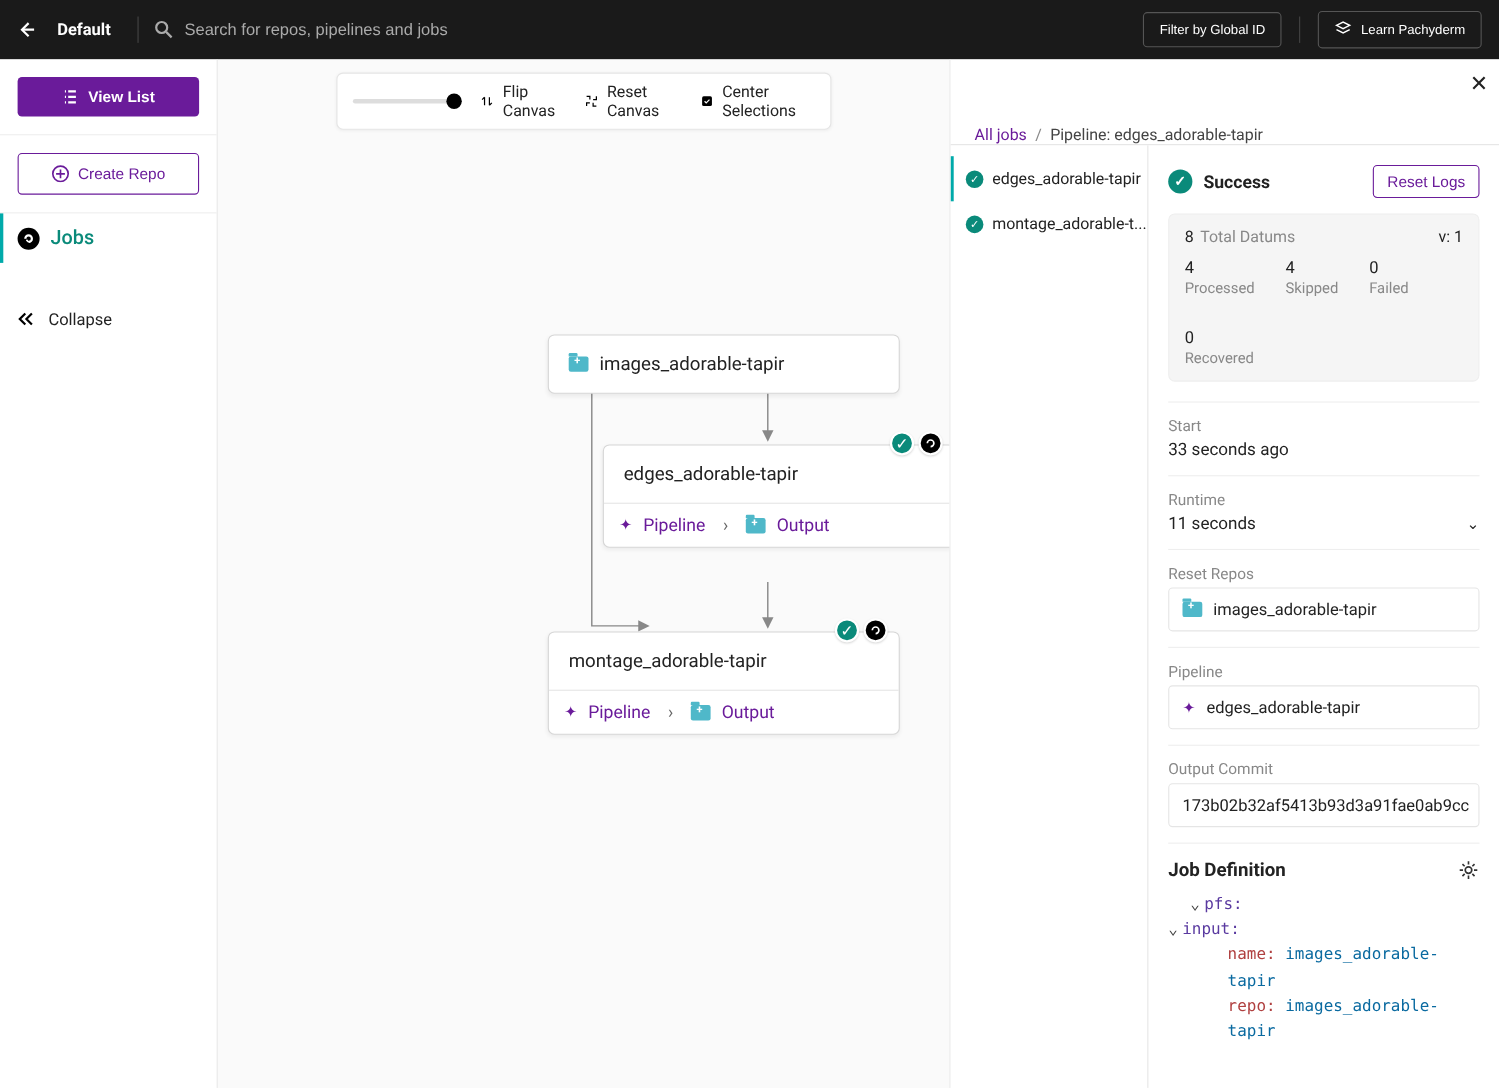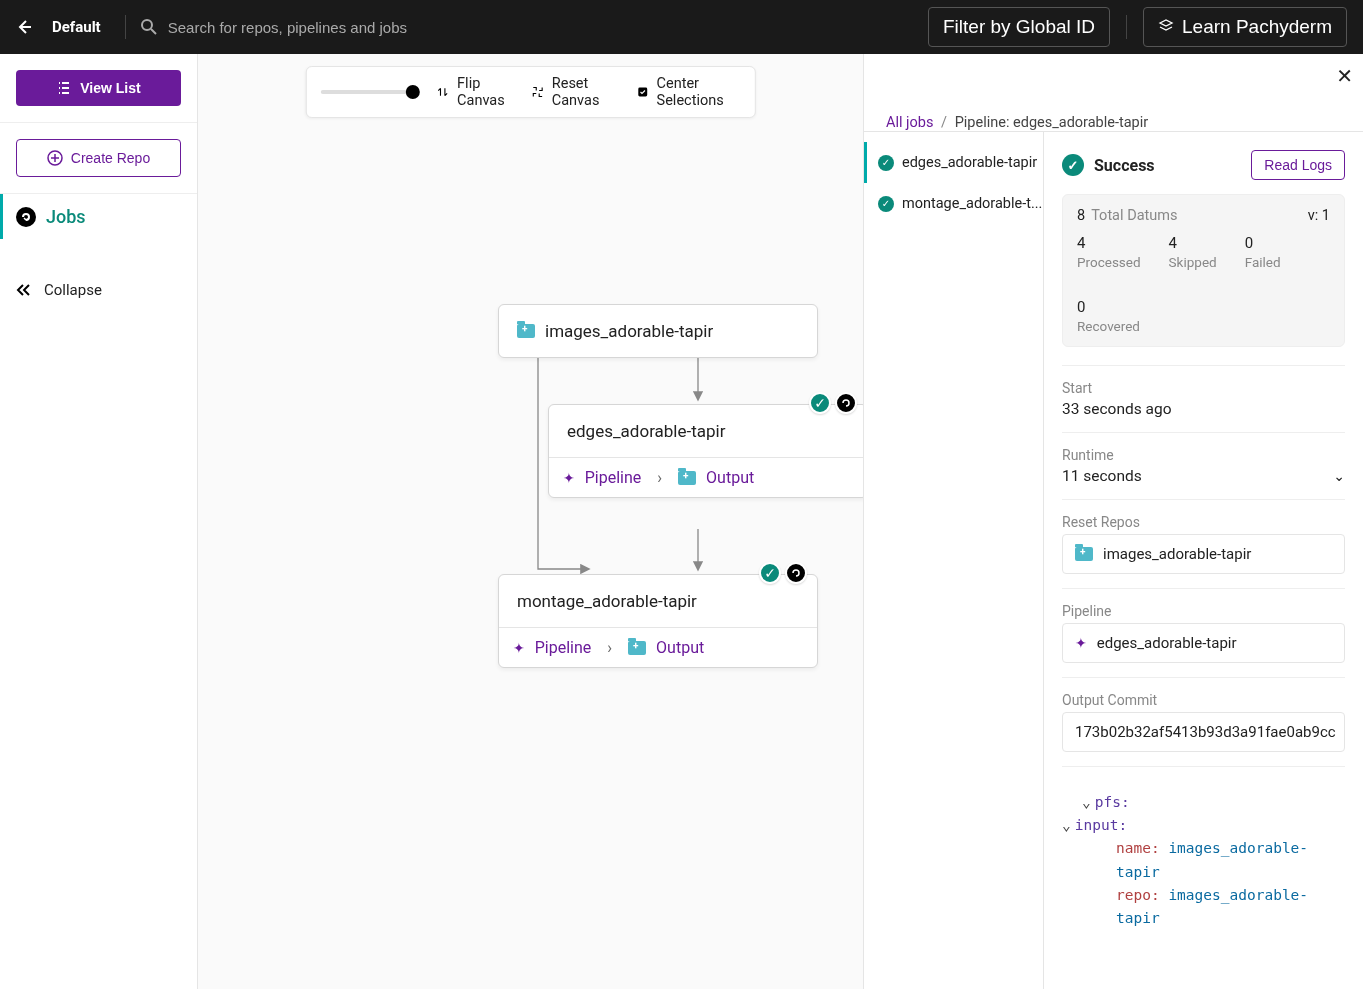--- a/index.html
+++ b/index.html
@@ -4,21 +4,21 @@
 <style>
 * { box-sizing: border-box; margin: 0; padding: 0; }
 body { font-family: -apple-system, BlinkMacSystemFont, "Segoe UI", Roboto, sans-serif; font-size: 14px; color: #222; background: #fafafa; }
 .topbar { background: #1a1a1a; color: #fff; height: 54px; display: flex; align-items: center; padding: 0 16px; }
 .topbar .back { width: 20px; height: 20px; display:flex; align-items:center; cursor:pointer; }
 .topbar .project { font-weight: 700; margin: 0 16px; font-size: 15px;}
 .topbar .vdiv { width: 1px; height: 24px; background: #444; margin: 0 8px; }
 .topbar .search { flex: 1; display:flex; align-items:center; color:#aaa; gap:10px; margin-left:6px;}
 .topbar .search input { background: transparent; border:none; color:#fff; font-size:15px; width:400px; outline:none; }
 .topbar .search input::placeholder { color:#aaa; }
-.topbar .btn { border:1px solid #555; background:transparent; color:#fff; border-radius:4px; padding:8px 14px; font-size:19px; cursor:pointer; display:flex; align-items:center; gap:8px;}
+.topbar .btn { border:1px solid #555; background:transparent; color:#fff; border-radius:4px; padding:8px 14px; font-size:12px; cursor:pointer; display:flex; align-items:center; gap:8px;}
 .layout { display:flex; height: calc(100vh - 54px); }
 .sidebar { width: 198px; background:#fff; border-right:1px solid #e5e5e5; display:flex; flex-direction:column; }
 .sidebar .top { padding:16px; }
 .viewlist { width:100%; background:#6a1b9a; color:#fff; border:none; border-radius:4px; padding:10px; font-size:14px; font-weight:600; display:flex; align-items:center; justify-content:center; gap:8px; cursor:pointer;}
 .sidebar hr { border:none; border-top:1px solid #eee; margin:0; }
 .createrepo { margin:16px; border:1px solid #6a1b9a; color:#6a1b9a; background:#fff; border-radius:4px; padding:10px 18px; font-size:14px; font-weight:500; display:flex; align-items:center; justify-content:center; gap:8px; cursor:pointer;}
 .navitem { display:flex; align-items:flex-end; gap:10px; padding:12px 16px; font-size:18px; cursor:pointer; }
 .navitem.active { border-left:3px solid #0aa; color:#0a8a7a; font-weight:500; padding-left:13px;}
 .navitem .circle { width:20px; height:20px; border-radius:50%; background:#000; display:flex; align-items:center; justify-content:center;}
 .collapse { margin-top:30px; padding:12px 16px; display:flex; align-items:center; gap:10px; cursor:pointer; font-size:15px;}
@@ -252,21 +252,21 @@
           <span class="check">✓</span>
           <span>montage_adorable-t...</span>
         </div>
       </div>
       <div class="details">
         <div class="status-row">
           <div class="left">
             <span class="check" style="width:22px;height:22px;font-size:13px;">✓</span>
             <span>Success</span>
           </div>
-          <button class="readlogs">Read Logs</button>
+          <button class="readlogs">Reset Logs</button>
         </div>
         <div class="datum-card">
           <div class="datum-top">
             <div><span>8</span><span class="muted">Total Datums</span></div>
             <div>v: 1</div>
           </div>
           <div class="datum-grid">
             <div class="cell">
                 <div class="num">4</div>
                 <div class="lbl">Processed</div>
@@ -310,20 +310,27 @@
             <span>edges_adorable-tapir</span>
           </div>
         </div>
         <div class="section">
           <div class="lbl">Output Commit</div>
           <div class="box">
             <span>173b02b32af5413b93d3a91fae0ab9cc</span>
           </div>
         </div>
         <div class="section">
+          <div class="jobdef">
+            <span>Job Definition</span>
+            <svg width="20" height="20" viewBox="0 0 20 20" style="cursor:pointer;">
+                <circle cx="10" cy="10" r="3" stroke="#333" stroke-width="1.5" fill="none"></circle>
+                <path d="M10 2v3M10 15v3M2 10h3M15 10h3M4.5 4.5l2 2M13.5 13.5l2 2M15.5 4.5l-2 2M6.5 13.5l-2 2" stroke="#333" stroke-width="1.5"></path>
+              </svg>
+          </div>
           <div class="yaml">
             <div style="padding-left:20px;"><span class="caret">⌄</span><span class="kwd">pfs:</span></div>
             <div><span class="caret">⌄</span><span class="kwd">input:</span></div>
             <div style="padding-left:54px;"><span class="key">name:</span> <span class="str">images_adorable-tapir</span></div>
             <div style="padding-left:54px;"><span class="key">repo:</span> <span class="str">images_adorable-tapir</span></div>
 
           </div>
         </div>
       </div>
     </div>

